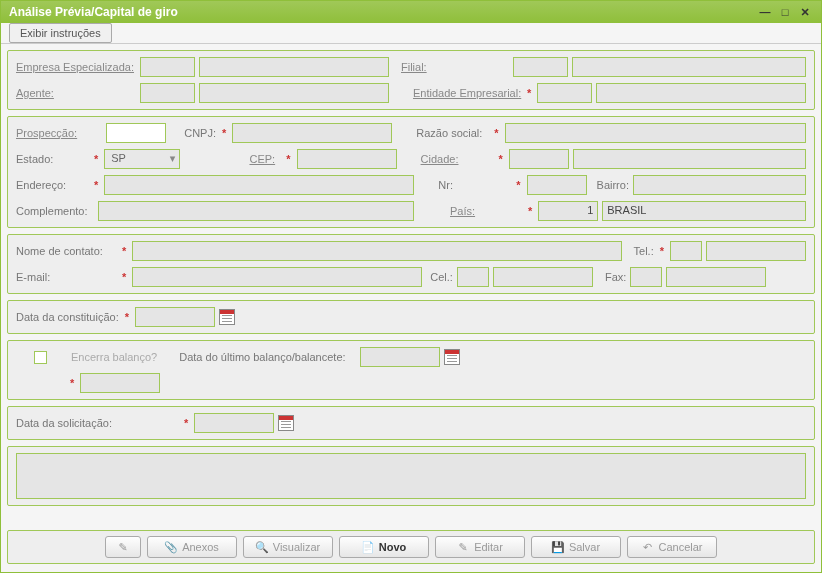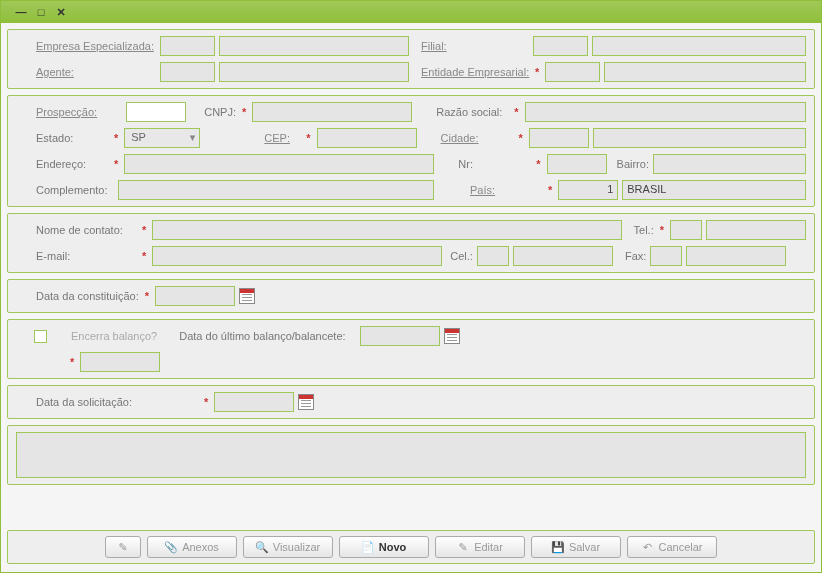--- a/index.html
+++ b/index.html
@@ -69,21 +69,20 @@
     display: flex;
     align-items: center;
     margin-bottom: 6px;
     gap: 4px;
   }
   .row:last-child { margin-bottom: 0; }
   .lbl {
     color: #777;
     font-size: 11px;
     white-space: nowrap;
-    margin-left: 20px;
   }
   .lbl.link { text-decoration: underline; color: #888; cursor: pointer; }
   .req { color: #cc3333; font-weight: bold; padding: 0 2px; }
   .fld {
     border: 1px solid #a0c858;
     background: #e5e5e5;
     height: 20px;
     padding: 2px 4px;
     font-size: 11px;
     color: #444;
@@ -171,42 +170,46 @@
   }
   .b-btn.small { min-width: 36px; }
   .b-btn.active { color: #333; font-weight: bold; }
   .icon-sm { width: 12px; height: 12px; display:inline-flex; align-items:center; justify-content:center; font-size:11px; }
 </style>
 </head>
 <body>
 
 <div class="window">
   <div class="titlebar">
+    <span class="title">Análise Prévia/Capital de giro</span>
     <span class="win-btn">—</span>
     <span class="win-btn">□</span>
     <span class="win-btn">✕</span>
   </div>
 
+  <div class="toolbar">
+    <span class="t-btn">Exibir instruções</span>
+  </div>
 
   <div class="content">
 
     <div class="panel">
       <div class="row">
         <span class="lbl link" style="width:120px">Empresa Especializada:</span>
         <div class="fld" style="width:55px"></div>
         <div class="fld" style="width:190px"></div>
         <span class="lbl link" style="width:108px;margin-left:8px">Filial:</span>
         <div class="fld" style="width:55px"></div>
         <div class="fld" style="flex:1"></div>
       </div>
       <div class="row">
         <span class="lbl link" style="width:120px">Agente:</span>
         <div class="fld" style="width:55px"></div>
         <div class="fld" style="width:190px"></div>
-        <span class="lbl link" style="width:108px;margin-left:8px">Entidade Empresarial:</span>
+        <span class="lbl link" style="width:108px;margin-left:20px">Entidade Empresarial:</span>
         <span class="req">*</span>
         <div class="fld" style="width:55px"></div>
         <div class="fld" style="flex:1"></div>
       </div>
     </div>
 
     <div class="panel">
       <div class="row">
         <span class="lbl link" style="width:72px">Prospecção:</span>
         <span style="width:10px"></span>
@@ -215,24 +218,24 @@
         <span class="req">*</span>
         <div class="fld" style="width:160px"></div>
         <span class="lbl" style="width:72px;margin-left:20px">Razão social:</span>
         <span class="req">*</span>
         <div class="fld" style="flex:1"></div>
       </div>
       <div class="row">
         <span class="lbl" style="width:72px">Estado:</span>
         <span class="req">*</span>
         <div class="select" style="width:76px">SP</div>
-        <span class="lbl link" style="width:36px;text-align:left;margin-left:60px">CEP:</span>
+        <span class="lbl link" style="width:36px;text-align:center;margin-left:60px">CEP:</span>
         <span class="req">*</span>
         <div class="fld" style="width:100px"></div>
-        <span class="lbl link" style="width:72px;">Cidade:</span>
+        <span class="lbl link" style="width:72px;margin-left:20px">Cidade:</span>
         <span class="req">*</span>
         <div class="fld" style="width:60px"></div>
         <div class="fld" style="flex:1"></div>
       </div>
       <div class="row">
         <span class="lbl" style="width:72px">Endereço:</span>
         <span class="req">*</span>
         <div class="fld" style="width:310px"></div>
         <span class="lbl" style="width:72px;margin-left:20px">Nr:</span>
         <span class="req">*</span>

